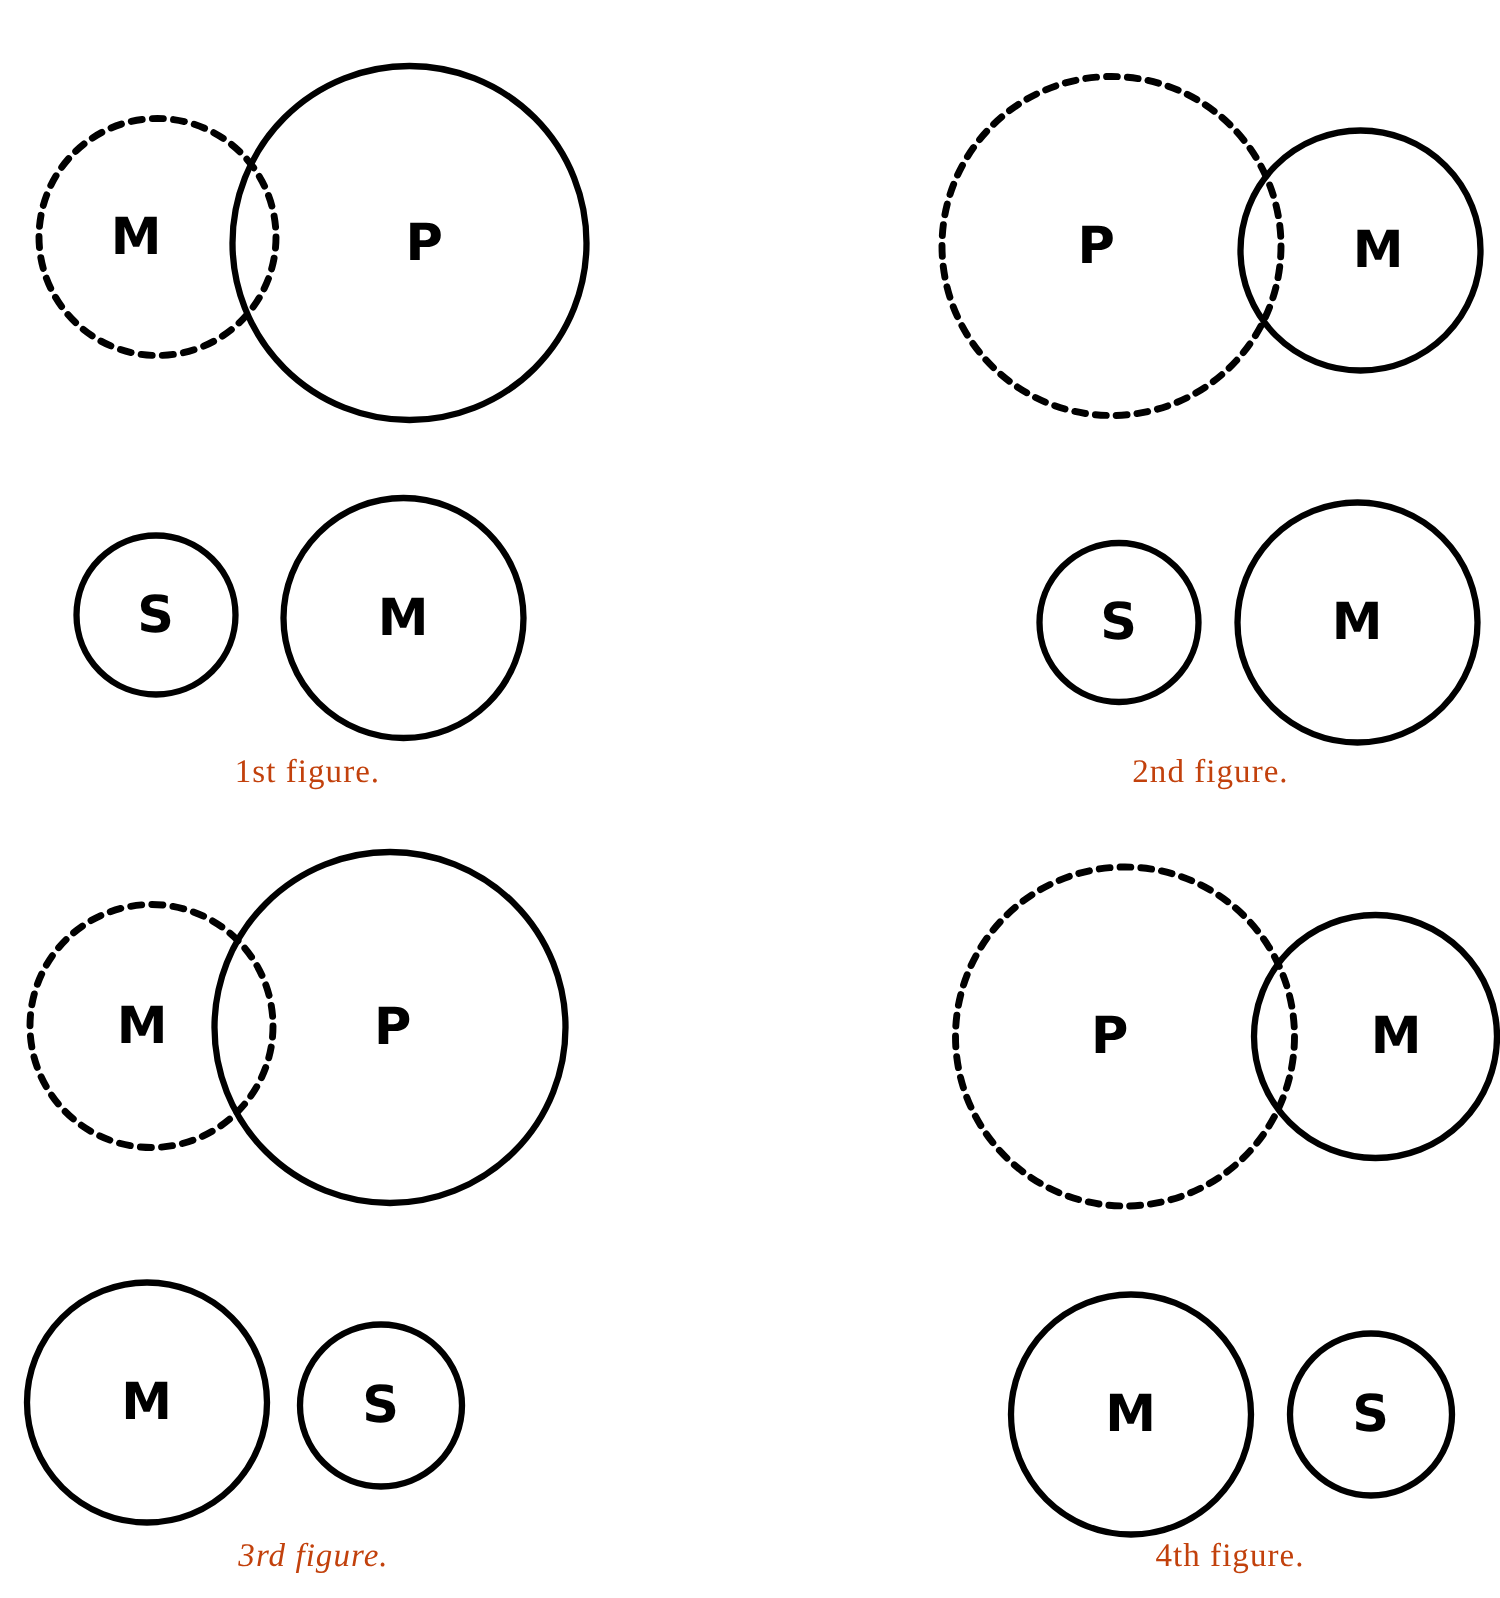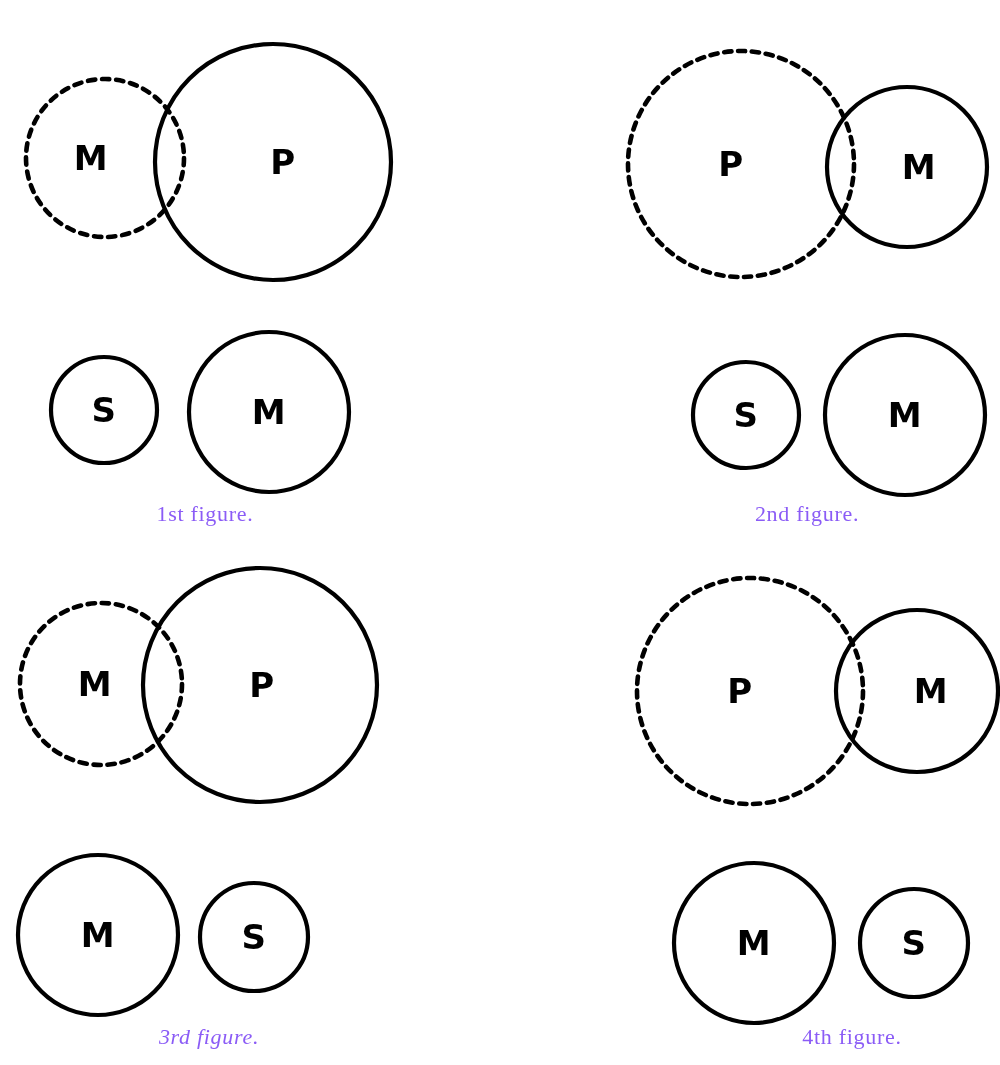--- a/index.html
+++ b/index.html
@@ -47,29 +47,29 @@
     font-size: 34px;
     fill: #000000;
     text-anchor: middle;
     dominant-baseline: central;
     letter-spacing: 0.5px;
   }
   .figure-caption {
     position: absolute;
     font-family: "Liberation Serif", "DejaVu Serif", serif;
     font-size: 22px;
-    color: #8b5cf6;
+    color: #c2410c;
     letter-spacing: 0.7px;
     white-space: nowrap;
     transform: translateX(-50%);
   }
   #caption-1 { left: 205px; top: 501px; }
   #caption-2 { left: 807px; top: 501px; text-align: center; }
   #caption-3 { left: 209px; top: 1024px; font-style: italic; }
-  #caption-4 { left: 820px; top: 1024px; margin-left: 32px; }
+  #caption-4 { left: 820px; top: 1024px; }
 </style>
 </head>
 <body style="background: rgb(255, 255, 255);">
 
 <div id="stage">
 
   <svg class="diagram-canvas" viewBox="0 0 1000 1065">
 
     <g>
       <g>

